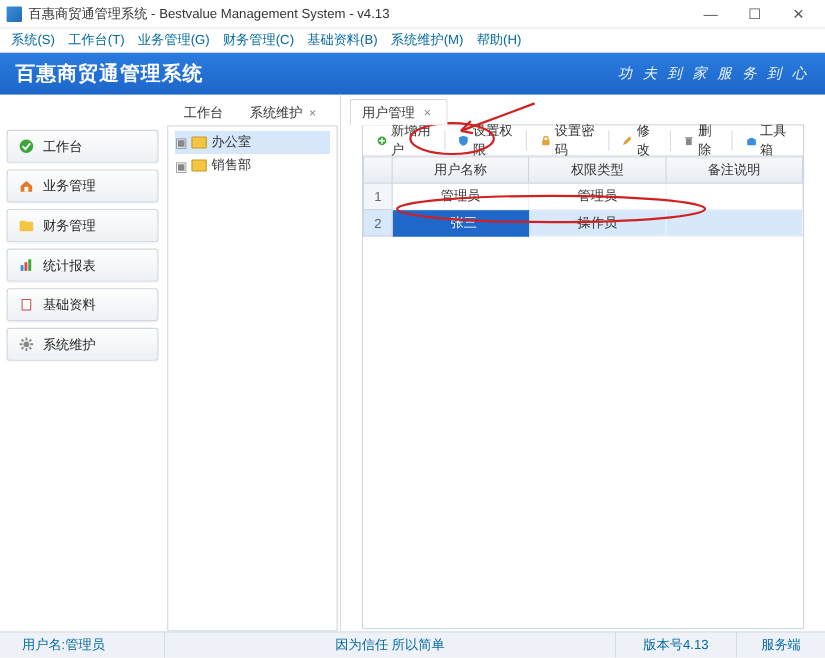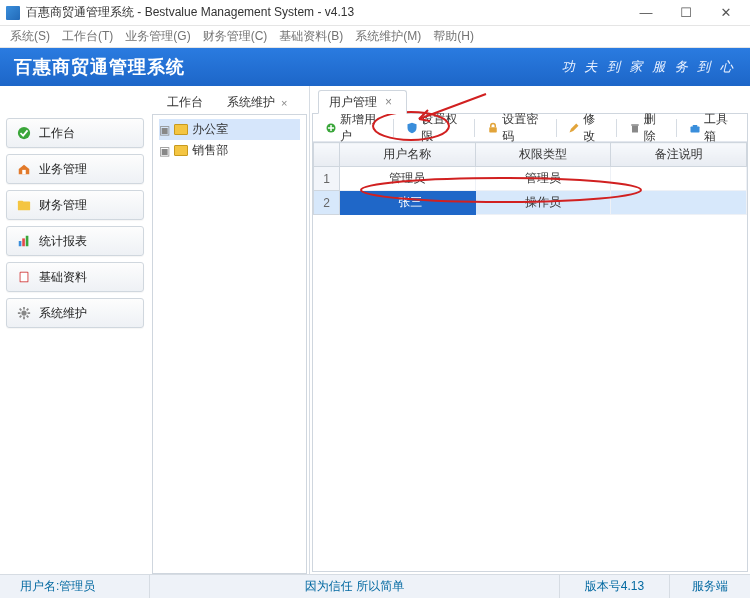--- a/index.html
+++ b/index.html
@@ -5,21 +5,21 @@
     * { margin:0; padding:0; box-sizing:border-box; }
     body { font-family:"Microsoft YaHei","SimSun",Arial,sans-serif; font-size:12px; color:#333; background:#fff; width:750px; height:598px; overflow:hidden; position:relative; }
 
     .titlebar { height:26px; display:flex; align-items:center; padding:0 4px 0 6px; background:#fff; border-bottom:1px solid #e5e5e5; }
     .titlebar .tb-icon { width:14px; height:14px; background:linear-gradient(135deg,#3a8edb,#226ab8); margin-right:6px; border-radius:1px; }
     .titlebar .title { flex:1; color:#333; }
     .win-btns { display:flex; }
     .win-btn { width:40px; height:24px; display:flex; align-items:center; justify-content:center; color:#555; font-size:13px; }
 
     .menubar { height:22px; display:flex; align-items:center; padding:0 4px; border-bottom:1px solid #e5e5e5; }
-    .menubar .mi { padding:2px 6px; color:#737373; font-size:12px; }
+    .menubar .mi { padding:2px 6px; color:#0369a1; font-size:12px; }
 
     .banner { height:38px; background:linear-gradient(#2a7be0,#1d66c8); display:flex; align-items:center; padding:0 14px; color:#fff; }
     .banner .bt { font-size:18px; font-weight:bold; letter-spacing:1px; }
     .banner .bs { margin-left:auto; font-size:13px; font-style:italic; letter-spacing:3px; color:#eaf2ff; }
 
     .body { display:flex; height:488px; }
 
     .leftnav { width:150px; padding:32px 6px 4px; display:flex; flex-direction:column; gap:6px; }
     .nav-btn { height:30px; border:1px solid #d0d7de; border-radius:3px; background:linear-gradient(#fdfdfd,#eef1f5); display:flex; align-items:center; padding:0 10px; gap:8px; font-size:12px; color:#222; box-shadow:0 1px 1px rgba(0,0,0,.04); }
     .nav-icon { width:16px; height:16px; }
@@ -33,21 +33,21 @@
     .tree-item { display:flex; align-items:center; gap:4px; padding:2px 0; }
     .tree-item.selected { background:#d6e6fb; }
     .folder-ic { width:14px; height:11px; background:#f4c542; border:1px solid #c79a1f; border-radius:1px; }
     .hint { height:22px; border:1px solid #cfd6de; margin:2px; padding:2px 6px; color:#247fd6; font-size:12px; display:flex; align-items:center; }
 
     .right { flex:1; display:flex; flex-direction:column; position:relative; }
     .right-tabs { height:28px; display:flex; align-items:flex-end; padding:0 8px; }
     .rtab { height:24px; padding:0 14px 0 10px; display:flex; align-items:center; font-size:12px; border:1px solid #cfd6de; border-bottom:none; border-radius:3px 3px 0 0; background:linear-gradient(#fdfdfd,#eef2f7); margin-right:2px; position:relative; }
     .rtab.active { background:#fff; border-bottom:1px solid #fff; z-index:2; }
     .rtab .x { margin-left:8px; color:#888; }
-    .right-inner { flex:1; border:1px solid #cfd6de; margin:0 2px 2px; background:#fff; display:flex; flex-direction:column; margin-top:-1px; }
+    .right-inner { flex:1; border:1px solid #cfd6de; margin:0 19px 2px; background:#fff; display:flex; flex-direction:column; margin-top:-1px; }
 
     .toolbar { height:28px; display:flex; align-items:center; justify-content:center; gap:4px; border-bottom:1px solid #e3e7ee; padding:0 6px; }
     .tbtn { display:flex; align-items:center; gap:3px; padding:2px 6px; height:22px; font-size:12px; color:#333; border-radius:2px; }
     .tbsep { width:1px; height:18px; background:#d6dce3; margin:0 2px; }
     .tb-ico { width:14px; height:14px; }
 
     .grid { flex:1; overflow:auto; }
     .grid table { width:100%; border-collapse:collapse; }
     .grid th { background:linear-gradient(#f7f9fc,#e8ecf2); border:1px solid #cfd6de; font-weight:normal; padding:3px 6px; text-align:center; font-size:12px; }
     .grid th.rowh { width:26px; }

